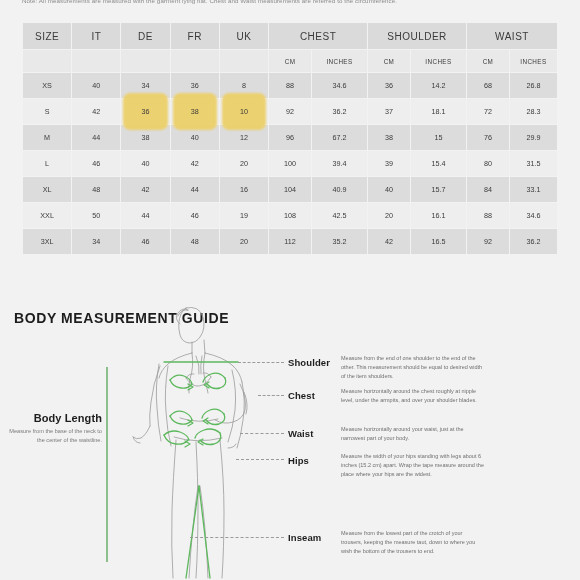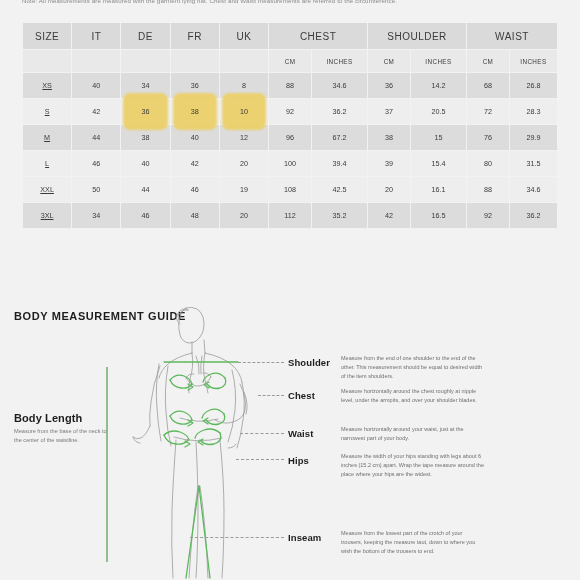--- a/index.html
+++ b/index.html
@@ -56,21 +56,21 @@
     background: #e9e9e9;
     height: 22px;
     font-size: 6.3px;
     letter-spacing: .4px;
     color: #4a4a4a;
   }
   tbody tr { height: 26px; }
   tbody tr.odd td  { background: #dcdcdc; }
   tbody tr.even td { background: #eeeeee; }
   tbody td { font-size: 7.2px; }
-  tbody td.sizecol { font-size: 7.2px; text-decoration: underline; }
+  tbody td.sizecol { font-size: 7.2px; }
   td.hl {
     position: relative;
   }
   td.hl .hlbox {
     position: absolute;
     left: 2px; right: 2px; top: -6px; bottom: -6px;
     background: #ecd06a;
     border-radius: 7px;
     filter: blur(1.1px);
     opacity: .95;
@@ -78,38 +78,38 @@
   td.hl .hlval {
     position: relative;
     z-index: 2;
     color: #3a3a3a;
   }
 
   
   .guide-title {
     position: absolute;
     left: 14px; top: 310px;
-    font-size: 11px;
+    font-size: 14px;
     font-weight: bold;
     letter-spacing: .6px;
     color: #1d1d1d;
   }
 
   
   .bodylen-bar {
     position: absolute;
     left: 106px; top: 367px;
     width: 2px; height: 195px;
     background: #8cbf8c;
   }
   .bodylen-label {
     position: absolute;
-    left: 14px; top: 412px;
+    left: 6px; top: 412px;
     width: 96px;
-    text-align: left;
+    text-align: right;
   }
   .bodylen-label .bl-title {
     font-size: 11px;
     font-weight: bold;
     color: #1d1d1d;
     letter-spacing: .1px;
   }
   .bodylen-label .bl-desc {
     font-size: 5.6px;
     line-height: 1.55;
@@ -225,21 +225,21 @@
           <span class="hlbox"></span>
           <span class="hlval">38</span>
         </td>
         <td class="hl">
           <span class="hlbox"></span>
           <span class="hlval">10</span>
         </td>
         <td>92</td>
         <td>36.2</td>
         <td>37</td>
-        <td>20.5</td>
+        <td>18.1</td>
         <td>72</td>
         <td>28.3</td>
       </tr>
       <tr class="odd">
         <td class="sizecol">M</td>
         <td>44</td>
         <td>38</td>
         <td>40</td>
         <td>12</td>
         <td>96</td>
@@ -255,20 +255,33 @@
         <td>40</td>
         <td>42</td>
         <td>20</td>
         <td>100</td>
         <td>39.4</td>
         <td>39</td>
         <td>15.4</td>
         <td>80</td>
         <td>31.5</td>
       </tr>
+      <tr class="odd">
+        <td class="sizecol">XL</td>
+        <td>48</td>
+        <td>42</td>
+        <td>44</td>
+        <td>16</td>
+        <td>104</td>
+        <td>40.9</td>
+        <td>40</td>
+        <td>15.7</td>
+        <td>84</td>
+        <td>33.1</td>
+      </tr>
       <tr class="even">
         <td class="sizecol">XXL</td>
         <td>50</td>
         <td>44</td>
         <td>46</td>
         <td>19</td>
         <td>108</td>
         <td>42.5</td>
         <td>20</td>
         <td>16.1</td>

